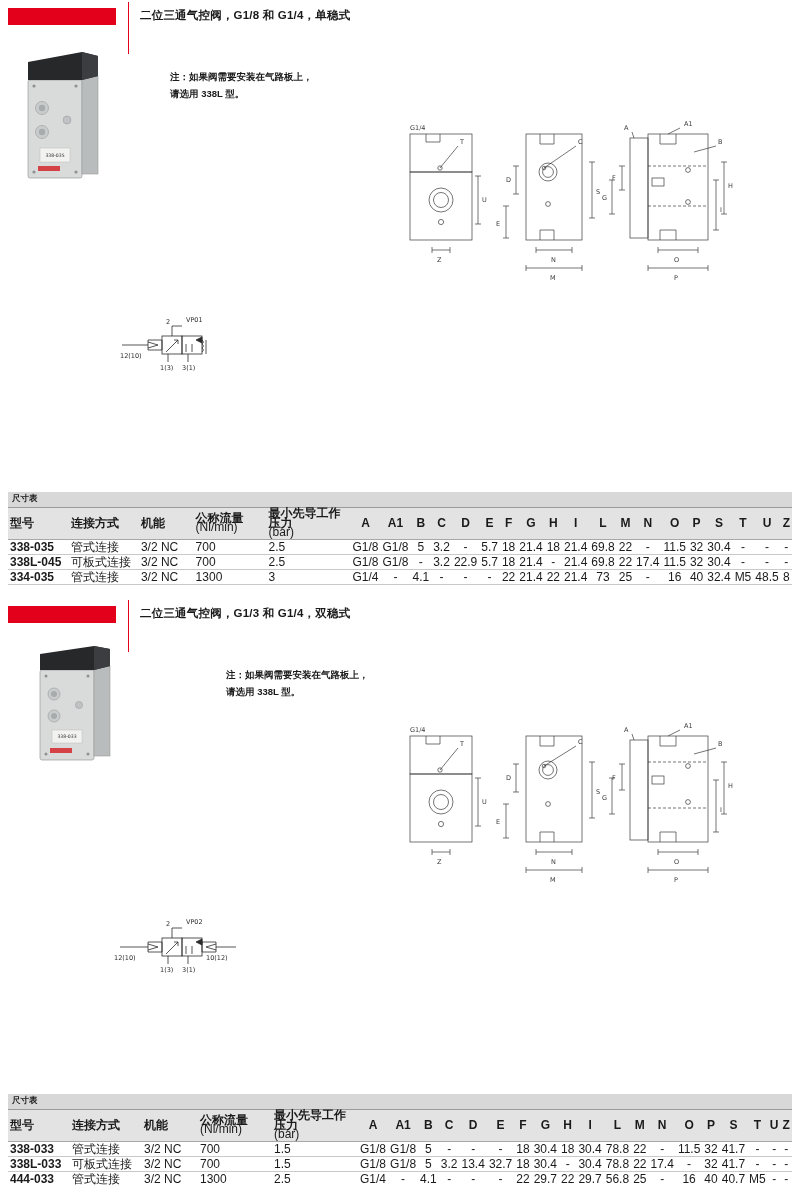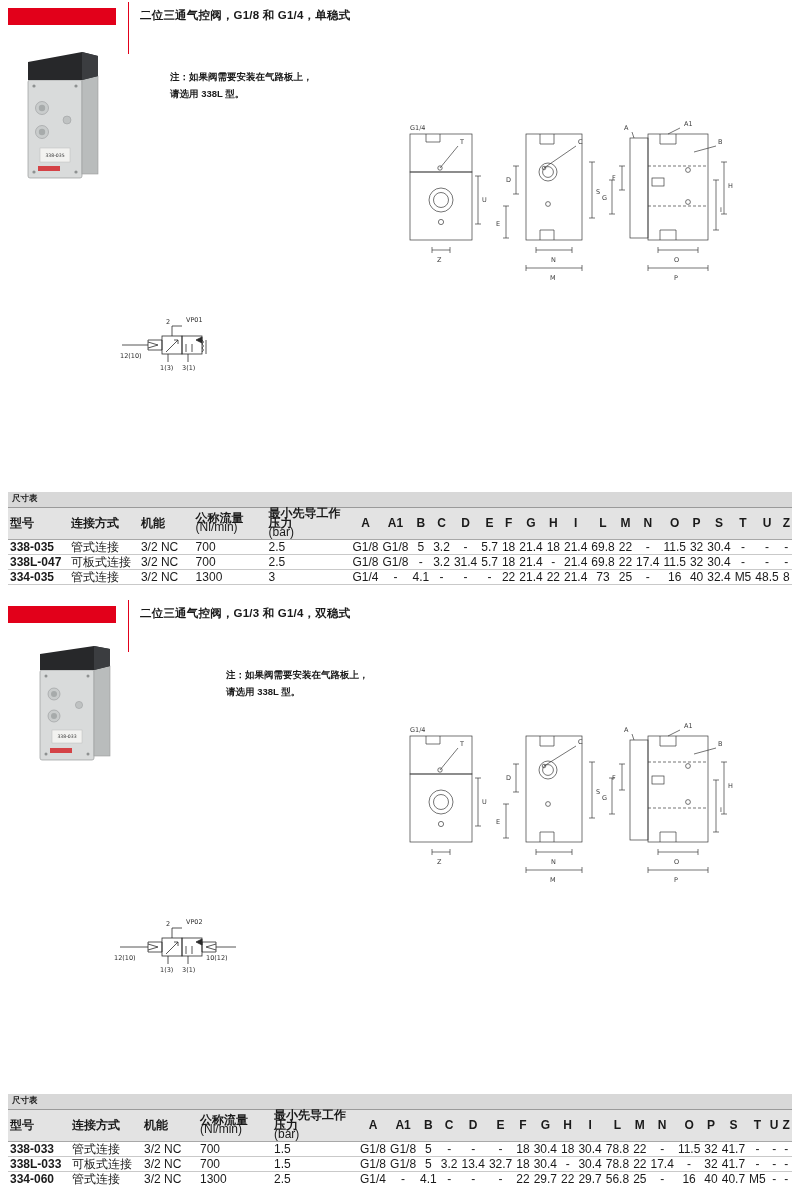--- a/index.html
+++ b/index.html
@@ -351,30 +351,30 @@
         <td class="c">22</td>
         <td class="c">-</td>
         <td class="c">11.5</td>
         <td class="c">32</td>
         <td class="c">30.4</td>
         <td class="c">-</td>
         <td class="c">-</td>
         <td class="c">-</td>
       </tr>
       <tr>
-        <td class="l model">338L-047</td>
+        <td class="l model">338L-045</td>
         <td class="l">可板式连接</td>
         <td class="l">3/2 NC</td>
         <td class="l">700</td>
         <td class="l">2.5</td>
         <td class="c">G1/8</td>
         <td class="c">G1/8</td>
         <td class="c">-</td>
         <td class="c">3.2</td>
-        <td class="c">31.4</td>
+        <td class="c">22.9</td>
         <td class="c">5.7</td>
         <td class="c">18</td>
         <td class="c">21.4</td>
         <td class="c">-</td>
         <td class="c">21.4</td>
         <td class="c">69.8</td>
         <td class="c">22</td>
         <td class="c">17.4</td>
         <td class="c">11.5</td>
         <td class="c">32</td>
@@ -662,21 +662,21 @@
         <td class="c">22</td>
         <td class="c">17.4</td>
         <td class="c">-</td>
         <td class="c">32</td>
         <td class="c">41.7</td>
         <td class="c">-</td>
         <td class="c">-</td>
         <td class="c">-</td>
       </tr>
       <tr>
-        <td class="l model">334-060</td>
+        <td class="l model">444-033</td>
         <td class="l">管式连接</td>
         <td class="l">3/2 NC</td>
         <td class="l">1300</td>
         <td class="l">2.5</td>
         <td class="c">G1/4</td>
         <td class="c">-</td>
         <td class="c">4.1</td>
         <td class="c">-</td>
         <td class="c">-</td>
         <td class="c">-</td>

